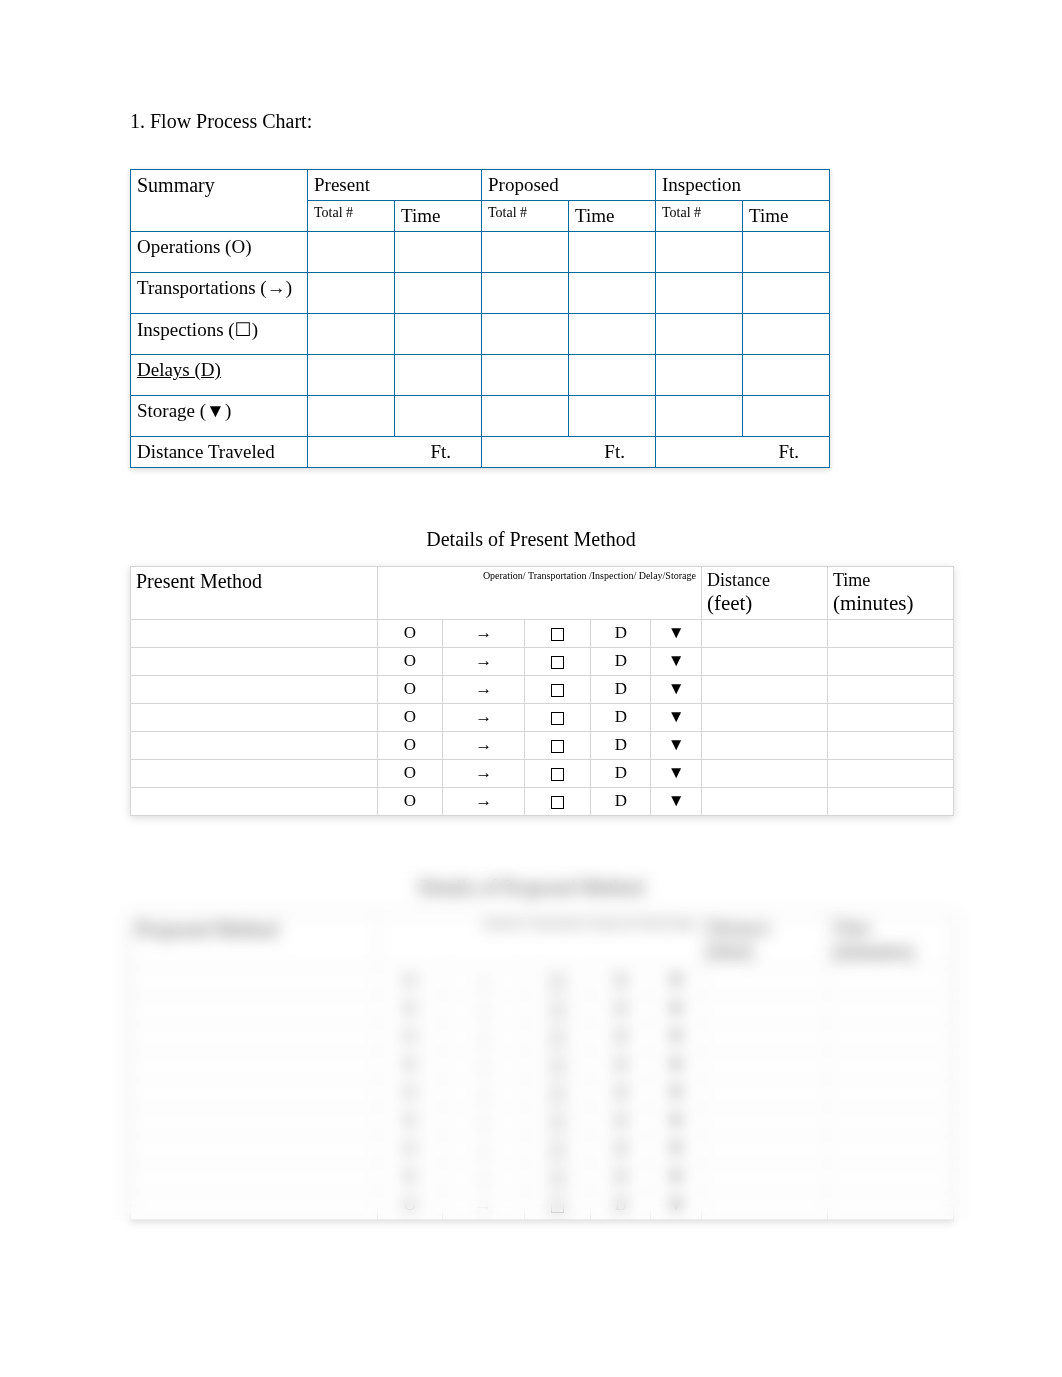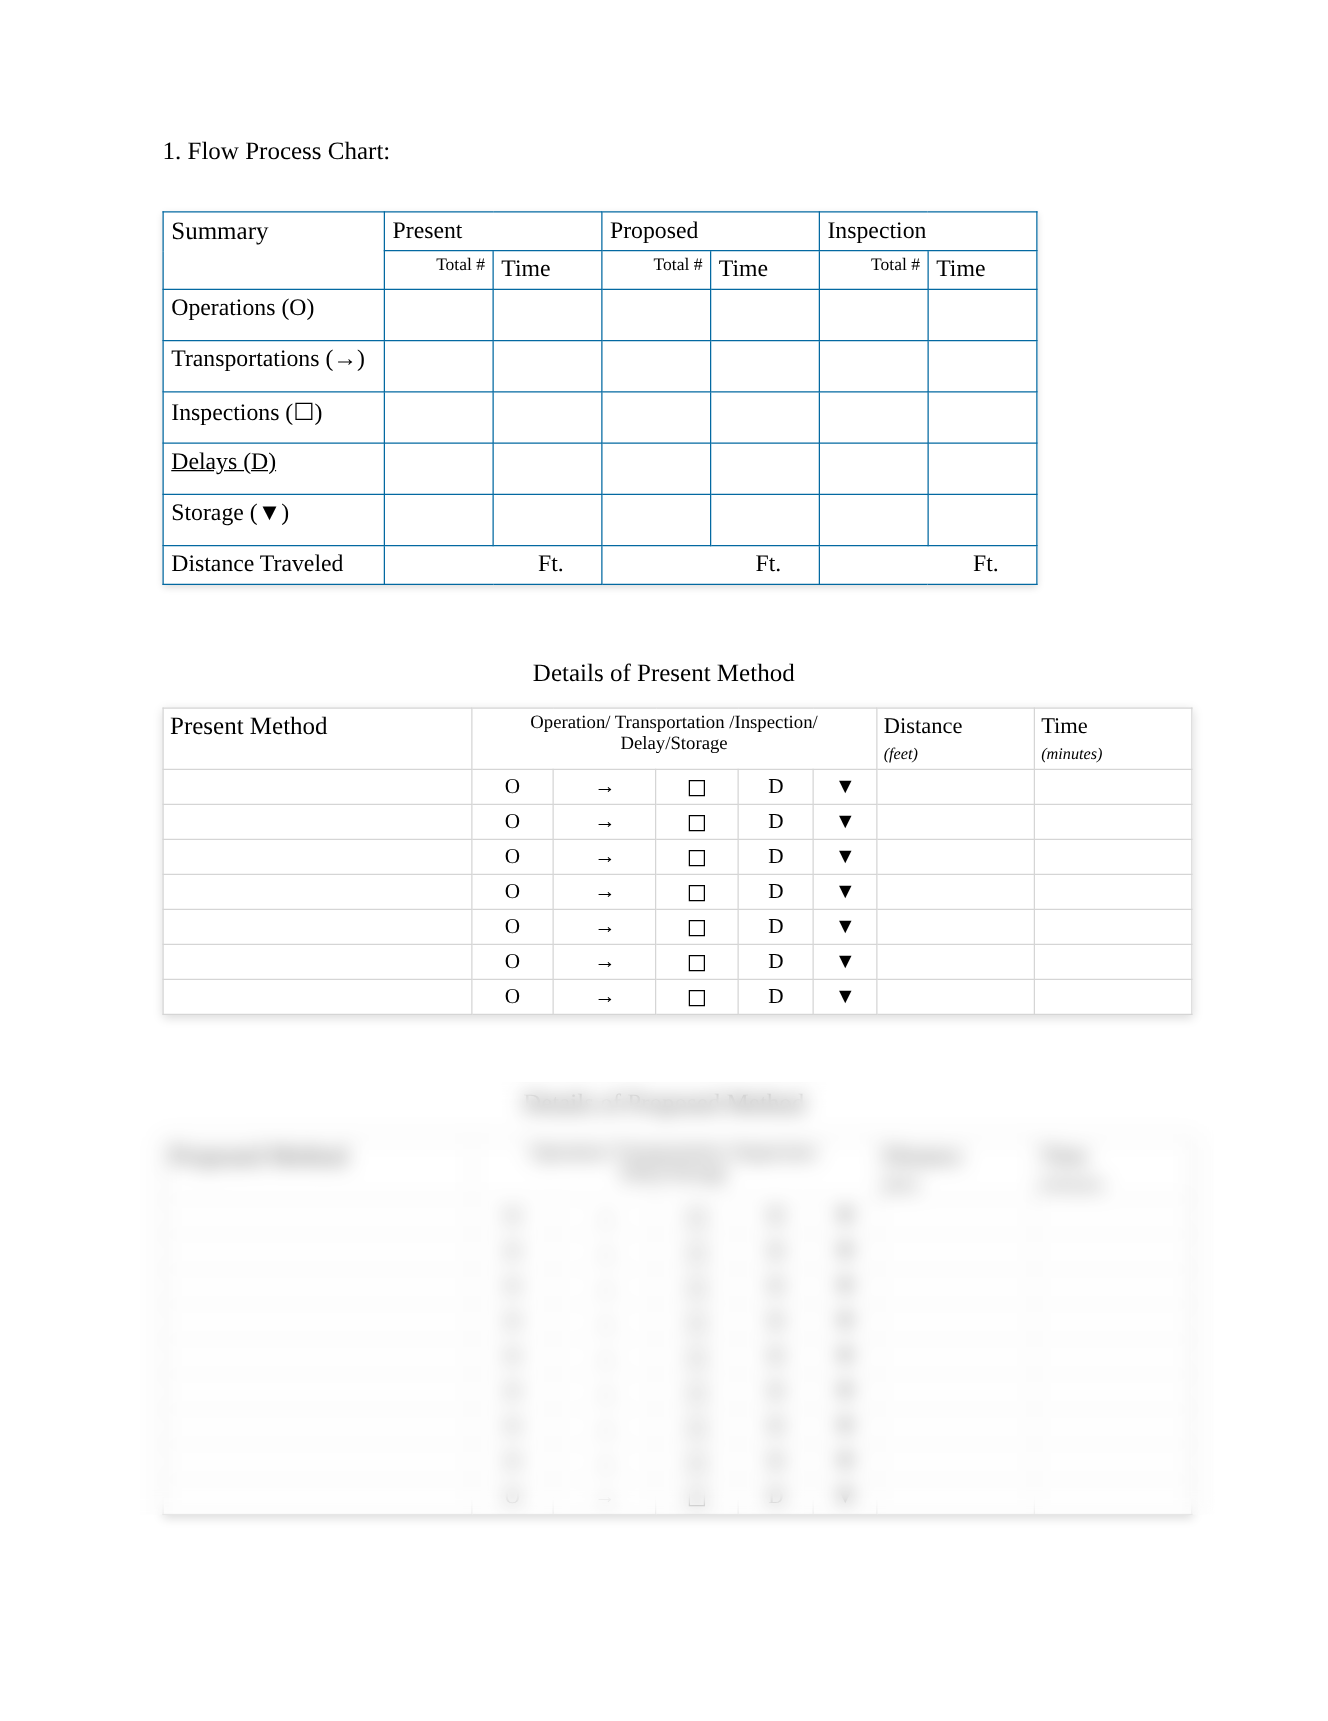--- a/index.html
+++ b/index.html
@@ -27,21 +27,20 @@
     table.summary th, table.summary td {
       border: 1px solid #0369a1;
       padding: 4px 6px;
       font-size: 19px;
       text-align: left;
       background: #fff;
       vertical-align: top;
     }
     table.summary .sub {
       font-size: 14px;
-      text-align: right;
     }
     .section-title {
       text-align: center;
       font-size: 20px;
       margin: 60px 0 15px 0;
     }
     table.detail {
       border-collapse: collapse;
       width: 824px;
       margin: 0 auto;
@@ -51,34 +50,33 @@
       font-size: 18px;
     }
     table.detail th, table.detail td {
       border: 1px solid #d5d5d5;
       padding: 3px 5px;
       background: #fff;
       text-align: left;
       vertical-align: top;
     }
     table.detail .sym-head {
-      font-size: 15px;
-      text-align: center;
+      font-size: 10px;
+      text-align: right;
     }
     table.detail .sym {
       text-align: center;
       font-size: 17px;
       font-family: "Times New Roman", serif;
     }
     table.detail .unithead {
       font-size: 18px;
     }
     table.detail .unithead .it {
-      font-style: italic;
-      font-size: 13px;
+      font-size: 21px;
       text-align: center;
     }
     
     .blur-wrap {
       position: relative;
     }
     .blur-layer {
       position: absolute;
       left: -40px;
       right: -40px;

